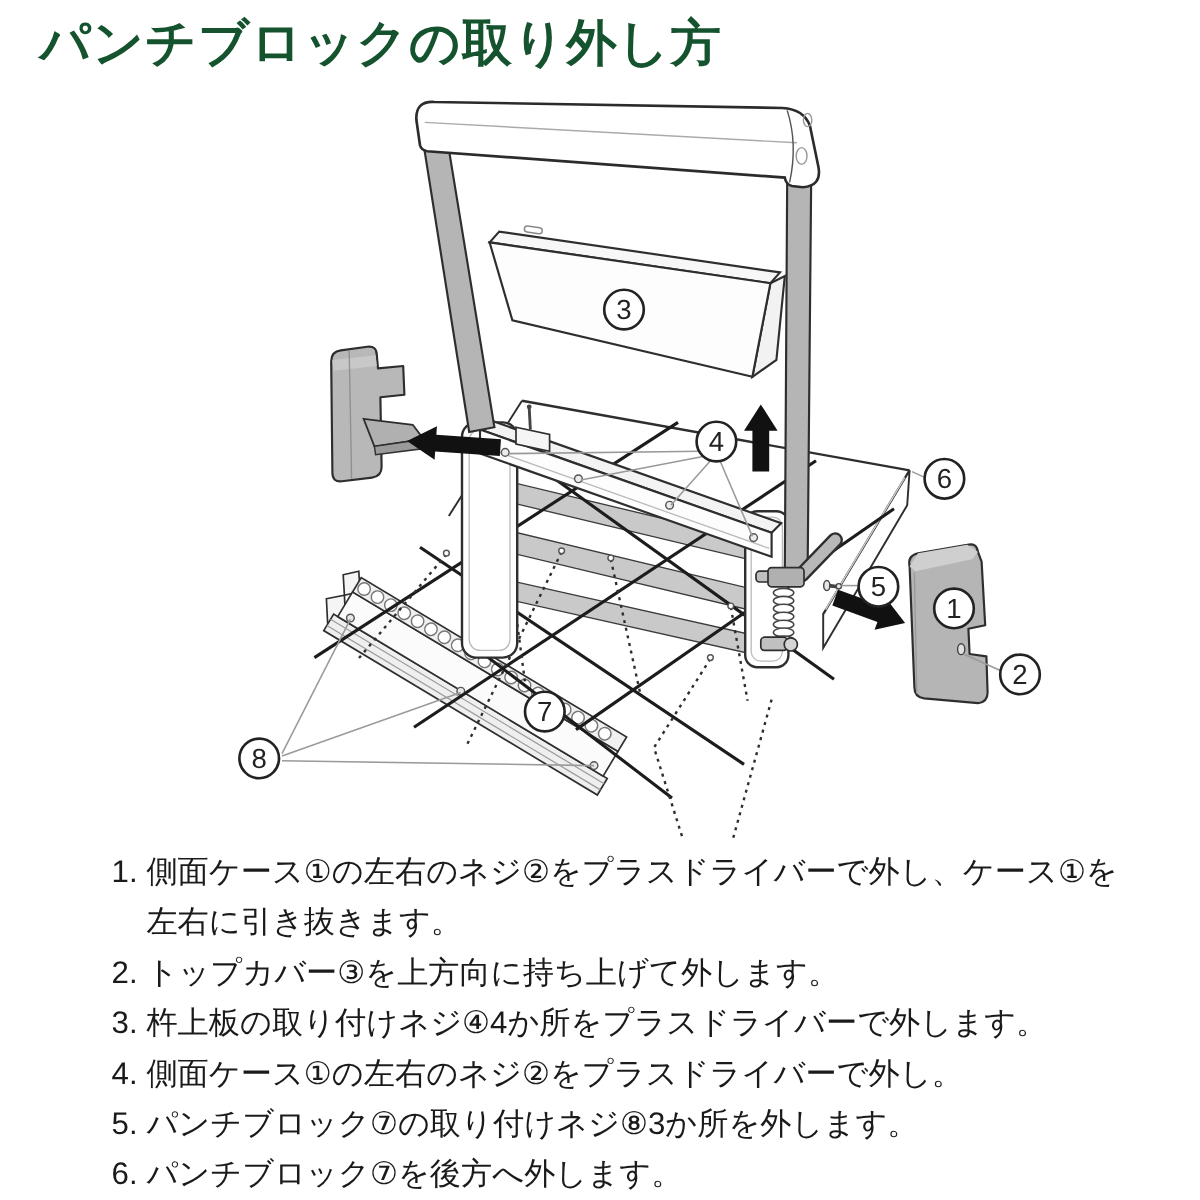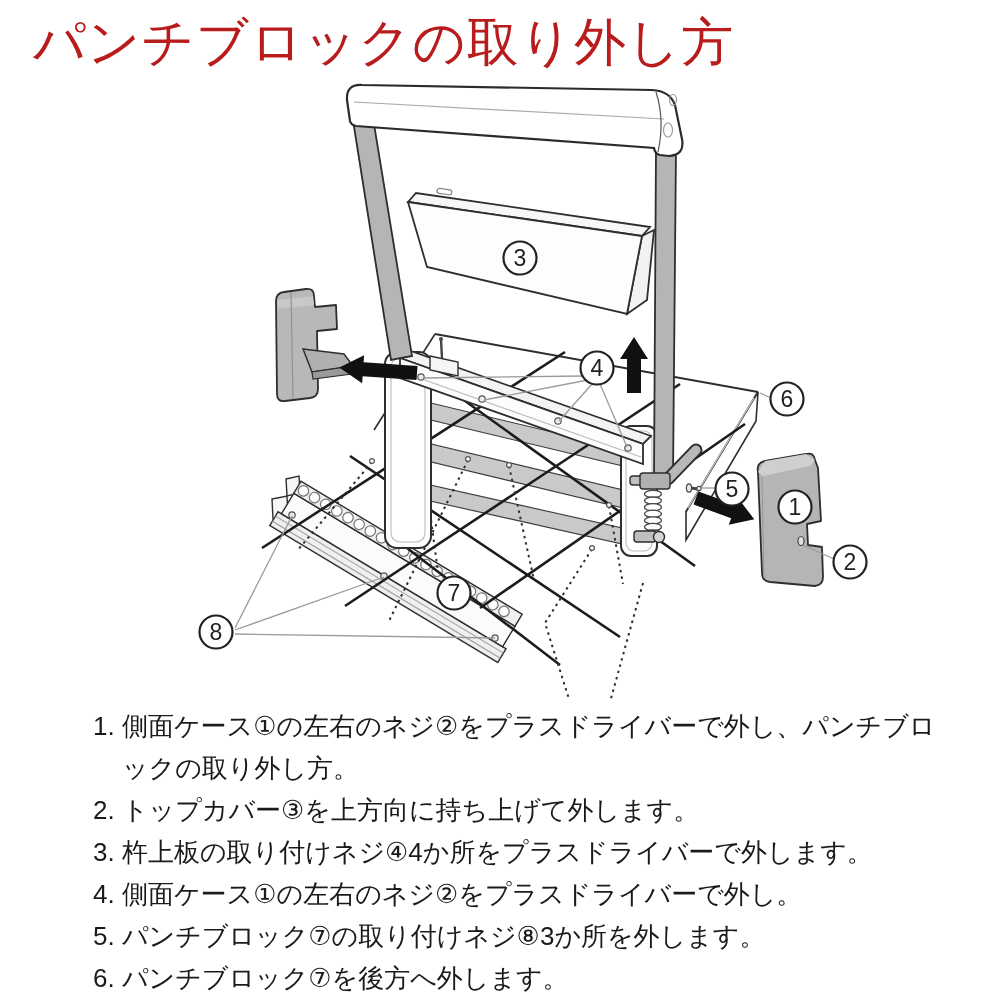--- a/index.html
+++ b/index.html
@@ -1,19 +1,19 @@
 <!DOCTYPE html>
 <html><head>
 <meta charset="utf-8">
 <style>
   html,body{margin:0;padding:0;background:#ffffff;}
   body{width:1000px;height:1000px;position:relative;overflow:hidden;
        font-family:"Liberation Sans","DejaVu Sans",sans-serif;color:#1a1a1a;}
-  .page-title{position:absolute;left:33px;top:8px;font-size:52px;font-weight:400;
-              letter-spacing:1px;color:#b91c1c;white-space:nowrap;}
+  .page-title{position:absolute;left:33px;top:8px;font-size:42px;font-weight:700;
+              letter-spacing:1px;color:#14532d;white-space:nowrap;}
   .diagram-svg{position:absolute;left:0;top:0;width:1000px;height:1000px;}
   .steps{position:absolute;left:93px;top:705px;width:852px;font-size:26px;line-height:42px;}
   .step{display:flex;align-items:flex-start;}
   .step-num{flex:0 0 29px;white-space:nowrap;}
   .step-text{flex:1 1 auto;}
   svg text.callout-num{font-size:23px;fill:#222;font-family:"Liberation Sans","DejaVu Sans",sans-serif;}
 </style>
 </head>
 <body>
 
@@ -242,21 +242,21 @@
     <g>
       <circle cx="216" cy="632" r="16.5" fill="#ffffff" stroke="#222222" stroke-width="2.2"></circle>
       <text class="callout-num" x="216" y="640" text-anchor="middle">8</text>
     </g>
   </g>
 </svg>
 
 <div class="steps">
   <div class="step">
     <span class="step-num">1.</span>
-    <span class="step-text">側面ケース①の左右のネジ②をプラスドライバーで外し、パンチブロックの取り外し方。</span>
+    <span class="step-text">側面ケース①の左右のネジ②をプラスドライバーで外し、ケース①を左右に引き抜きます。</span>
   </div>
   <div class="step">
     <span class="step-num">2.</span>
     <span class="step-text">トップカバー③を上方向に持ち上げて外します。</span>
   </div>
   <div class="step">
     <span class="step-num">3.</span>
     <span class="step-text">杵上板の取り付けネジ④4か所をプラスドライバーで外します。</span>
   </div>
   <div class="step">

